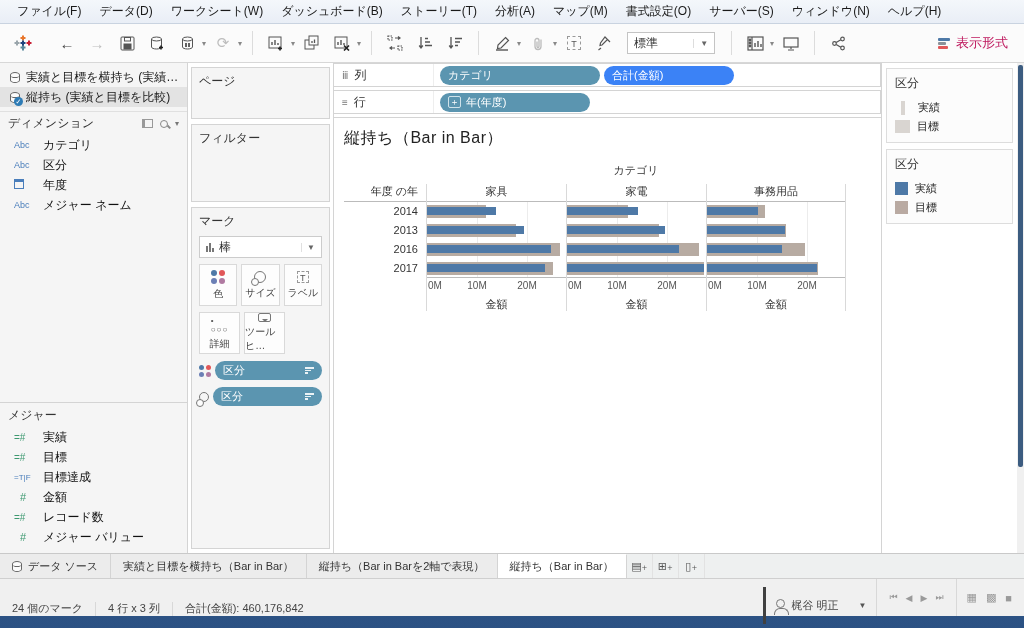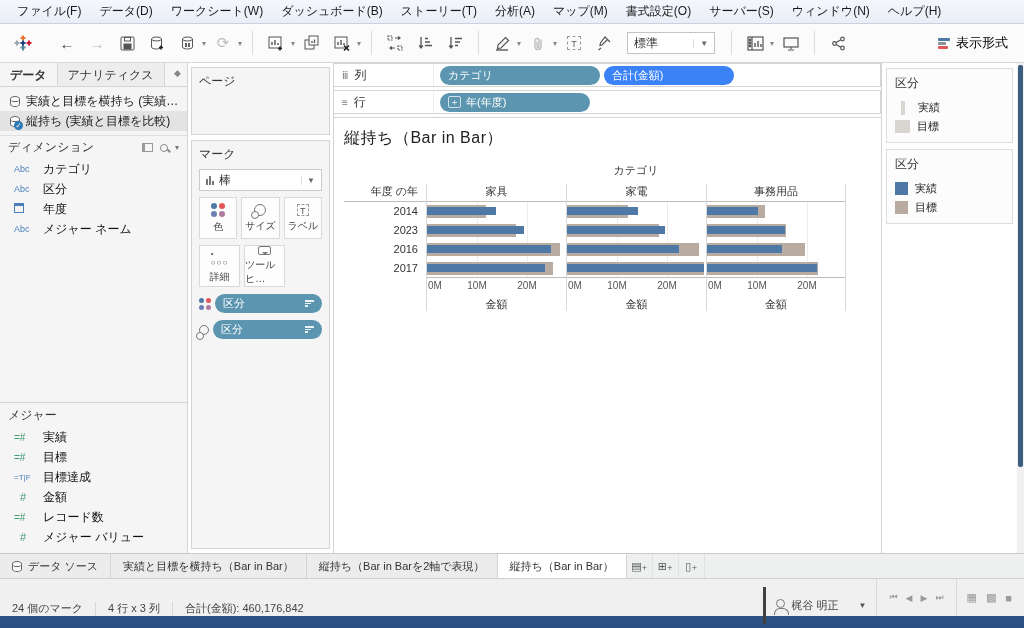--- a/index.html
+++ b/index.html
@@ -18,21 +18,21 @@
   .menubar { height:24px; background:linear-gradient(180deg,#f4f7fb,#e9eef6); border-bottom:1px solid #c9d3e0; display:flex; align-items:center; padding-left:8px; }
   .menu-item { font-size:12px; color:#1a1a1a; padding:3px 9px; }
   
   .toolbar { height:39px; background:#fbfbfb; border-bottom:1px solid #d7d7d7; display:flex; align-items:center; padding:0 10px; gap:4px; }
   .tool { width:26px; height:26px; display:flex; align-items:center; justify-content:center; color:#444; font-size:15px; }
   .tool.dis { color:#bdbdbd; }
   .tool-sep { width:1px; height:24px; background:#dcdcdc; margin:0 6px; }
   .dd-caret { font-size:8px; color:#888; margin-left:-2px; }
   .fit-dd { width:88px; height:22px; border:1px solid #c4c4c4; background:#fff; display:flex; align-items:center; font-size:12px; color:#333; padding:0 6px; margin:0 6px; }
   .fit-dd .caret { margin-left:auto; font-size:8px; color:#666; border-left:1px solid #ddd; padding-left:6px; }
-  .showme-btn { margin-left:auto; display:flex; align-items:center; gap:6px; font-size:13px; color:#000000; padding-right:6px; }
+  .showme-btn { margin-left:auto; display:flex; align-items:center; gap:6px; font-size:13px; color:#be185d; padding-right:6px; }
   .mini-bars { display:flex; flex-direction:column; gap:1px; }
   .mini-bars i { display:block; height:3px; border-radius:1px; }
   
   .main { display:flex; height:490px; background:#fff; }
   
   .sidebar { width:188px; background:#f5f5f5; border-right:1px solid #d4d4d4; display:flex; flex-direction:column; font-size:12px; }
   .side-tabs { display:flex; height:24px; border-bottom:1px solid #d4d4d4; align-items:stretch; }
   .side-tab { padding:4px 10px; color:#333; background:#ededed; border-right:1px solid #d4d4d4; }
   .side-tab.active { background:#f5f5f5; font-weight:bold; border-bottom:1px solid #f5f5f5; }
   .side-tab-pin { margin-left:auto; color:#888; font-size:9px; padding:5px 6px; }
@@ -48,21 +48,21 @@
   .mag-ic::after { content:""; position:absolute; width:4px; height:1.5px; background:#888; transform:rotate(45deg); right:-4px; bottom:-1px; }
   .field-row { display:flex; align-items:center; gap:7px; height:20px; padding:0 10px 0 14px; color:#111; white-space:nowrap; }
   .f-icon { width:22px; flex:none; font-size:9px; text-align:left; }
   .f-icon.blue { color:#4a7ebb; } .f-icon.green { color:#3d9970; }
   .cal-ic { width:10px; height:10px; border:1px solid #4a7ebb; border-top:3px solid #4a7ebb; display:inline-block; }
   .meas-sec { margin-top:auto; border-top:1px solid #d4d4d4; padding-bottom:6px; }
   .meas-head { height:24px; display:flex; align-items:center; padding:0 8px; color:#333; }
   
   .cards { width:146px; background:#fff; border-right:1px solid #d4d4d4; padding:4px 3px; display:flex; flex-direction:column; gap:5px; font-size:12px; }
   .card { border:1px solid #d4d4d4; background:#f5f5f5; color:#333; padding:5px 7px; }
-  .card.pages { height:68px; }
+  .card.pages { height:52px; }
   .card.filters { height:78px; }
   .card.marks { flex:1; }
   .mark-dd { margin-top:6px; height:22px; background:#fff; border:1px solid #ccc; display:flex; align-items:center; gap:5px; padding:0 6px; }
   .mark-dd .caret { margin-left:auto; font-size:8px; color:#666; border-left:1px solid #e0e0e0; padding-left:5px; }
   .bar-glyph { display:flex; align-items:flex-end; gap:1px; height:10px; }
   .bar-glyph i { width:2px; background:#777; display:block; }
   .mbtn-row { display:flex; gap:4px; margin-top:6px; }
   .mbtn { width:41px; height:42px; border:1px solid #d9d9d9; background:#fdfdfd; display:flex; flex-direction:column; align-items:center; justify-content:center; gap:3px; font-size:10px; color:#444; }
   .dots4 { display:grid; grid-template-columns:6px 6px; gap:2px; }
   .dots4 i { width:6px; height:6px; border-radius:50%; }
@@ -289,25 +289,20 @@
           <i style="width:8px;background:#8b9198"></i>
           <i style="width:10px;background:#e15759"></i>
       </span>
       <span>表示形式</span>
     </div>
   </div>
 
   <div class="main">
 
     <div class="sidebar">
-      <div class="side-tabs">
-        <span class="side-tab active">データ</span>
-        <span class="side-tab" style="border-left:none">アナリティクス</span>
-        <span class="side-tab-pin">◆</span>
-      </div>
       <div style="padding-top:4px" id="ds-list">
           <div class="ds-row">
             <span class="cyl"></span>
             <span>実績と目標を横持ち (実績…</span>
           </div>
           <div class="ds-row selected">
             <span class="cyl checked"></span>
             <span>縦持ち (実績と目標を比較)</span>
           </div>
         </div>
@@ -365,20 +360,23 @@
               <span>メジャー バリュー</span>
             </div>
           </div>
       </div>
     </div>
 
     <div class="cards">
       <div class="card pages">
         <span>ページ</span>
       </div>
+      <div class="card filters">
+        <span>フィルター</span>
+      </div>
       <div class="card marks">
         <span>マーク</span>
         <div class="mark-dd">
           <span class="bar-glyph">
               <i style="height:6px"></i>
               <i style="height:9px"></i>
               <i style="height:4px"></i>
             </span>
           <span>棒</span>
           <span class="caret">▼</span>
@@ -470,21 +468,21 @@
         </span>
       </div>
       <div class="sheet">
         <div class="sheet-title">縦持ち（Bar in Bar）</div>
         <div id="chart">
             <div class="col-field-header" style="margin-left: 82px; width: 420px;">カテゴリ</div>
             <div class="chart-table">
               <div class="ycol">
                 <div class="corner">年度 の年</div>
                 <div class="yl">2014</div>
-                <div class="yl">2023</div>
+                <div class="yl">2013</div>
                 <div class="yl">2016</div>
                 <div class="yl">2017</div>
               </div>
               <div class="pane">
                 <div class="pane-header">家具</div>
                 <div class="pane-body">
                   <div class="gline" style="left: 50px;"></div>
                   <div class="gline" style="left: 100px;"></div>
                   <div class="brow" style="top: 0px;">
                     <div class="bar" style="top: 3px; height: 13px; width: 58.5px; background: rgb(183, 171, 162);"></div>

